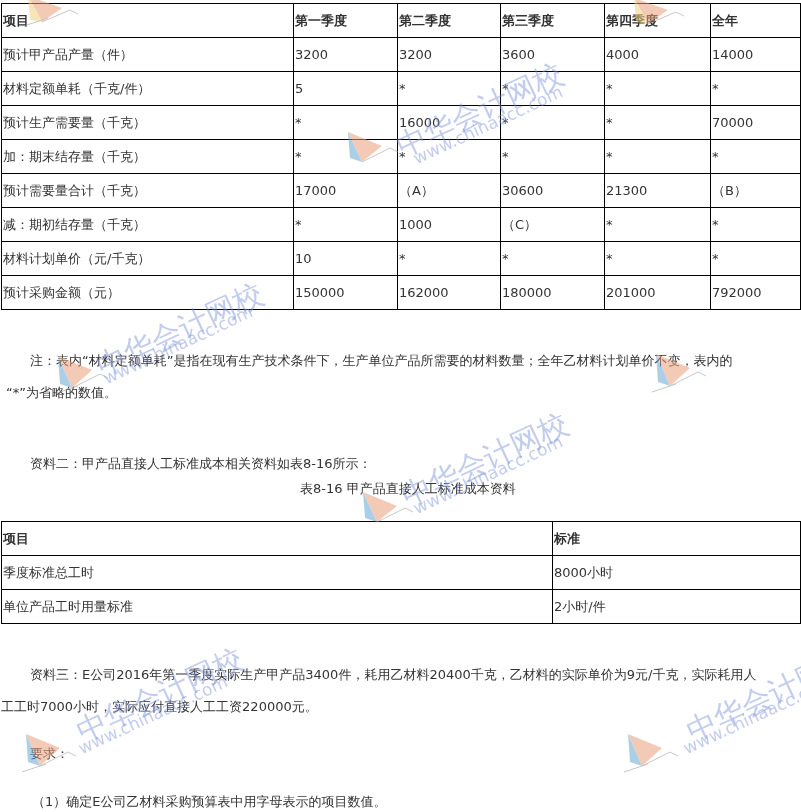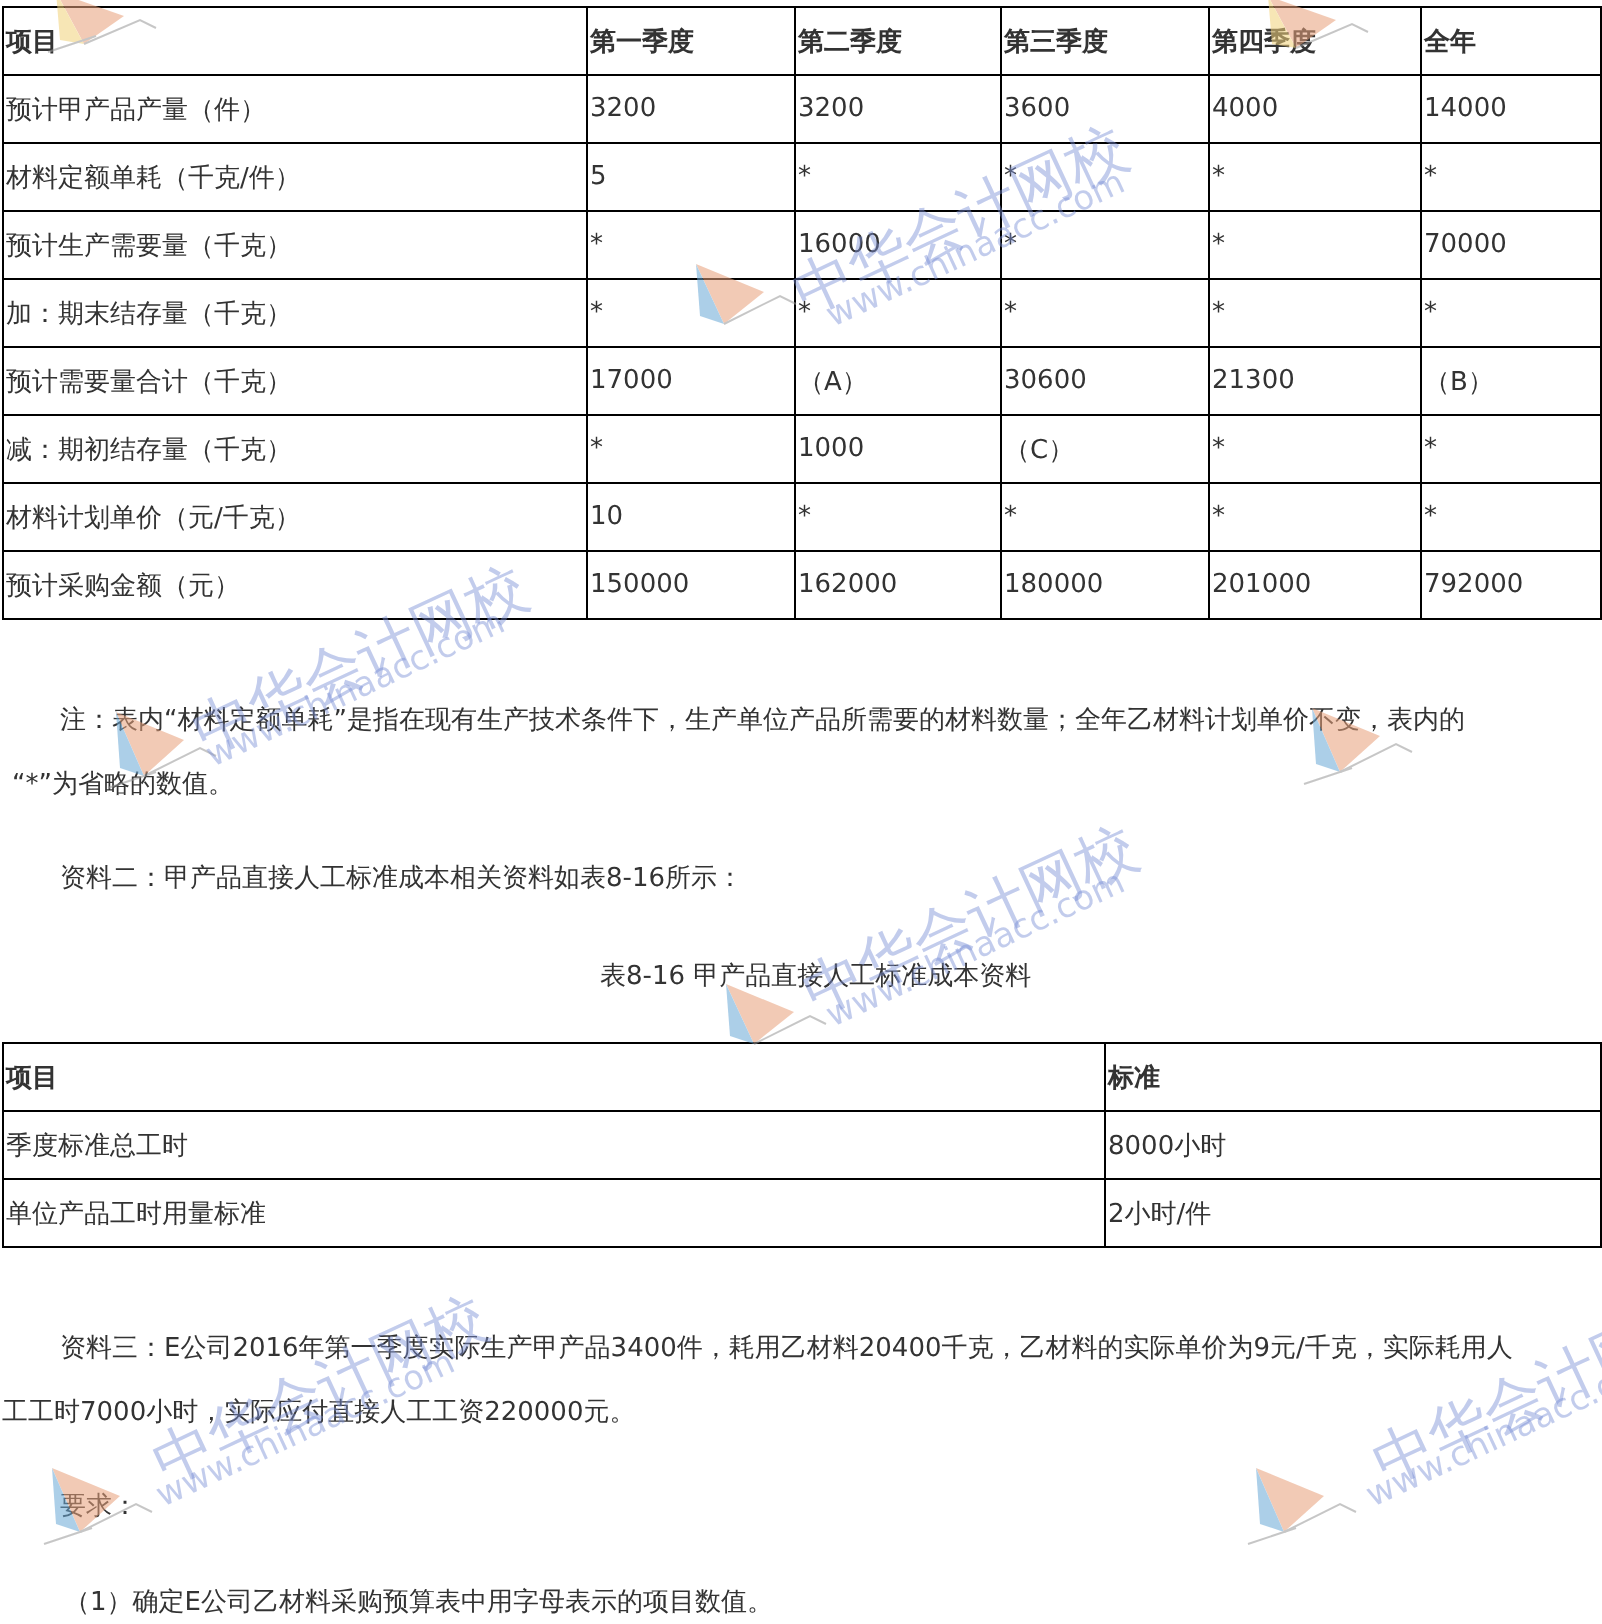--- a/index.html
+++ b/index.html
@@ -58,21 +58,21 @@
 
     .para {
       position: absolute;
       font-size: 13px;
       color: #333333;
       white-space: nowrap;
       line-height: 16px;
     }
     #note-line1 { left: 30px; top: 353px; }
     #note-line2 { left: 6px; top: 385px; }
-    #material2 { left: 30px; top: 432px; }
+    #material2 { left: 30px; top: 456px; }
     #table-caption { left: 300px; top: 481px; }
     #material3-line1 { left: 30px; top: 667px; }
     #material3-line2 { left: 1px; top: 699px; }
     #requirements { left: 30px; top: 746px; }
     #req1 { left: 32px; top: 794px; }
 
     
     .wm {
       position: absolute;
       pointer-events: none;

